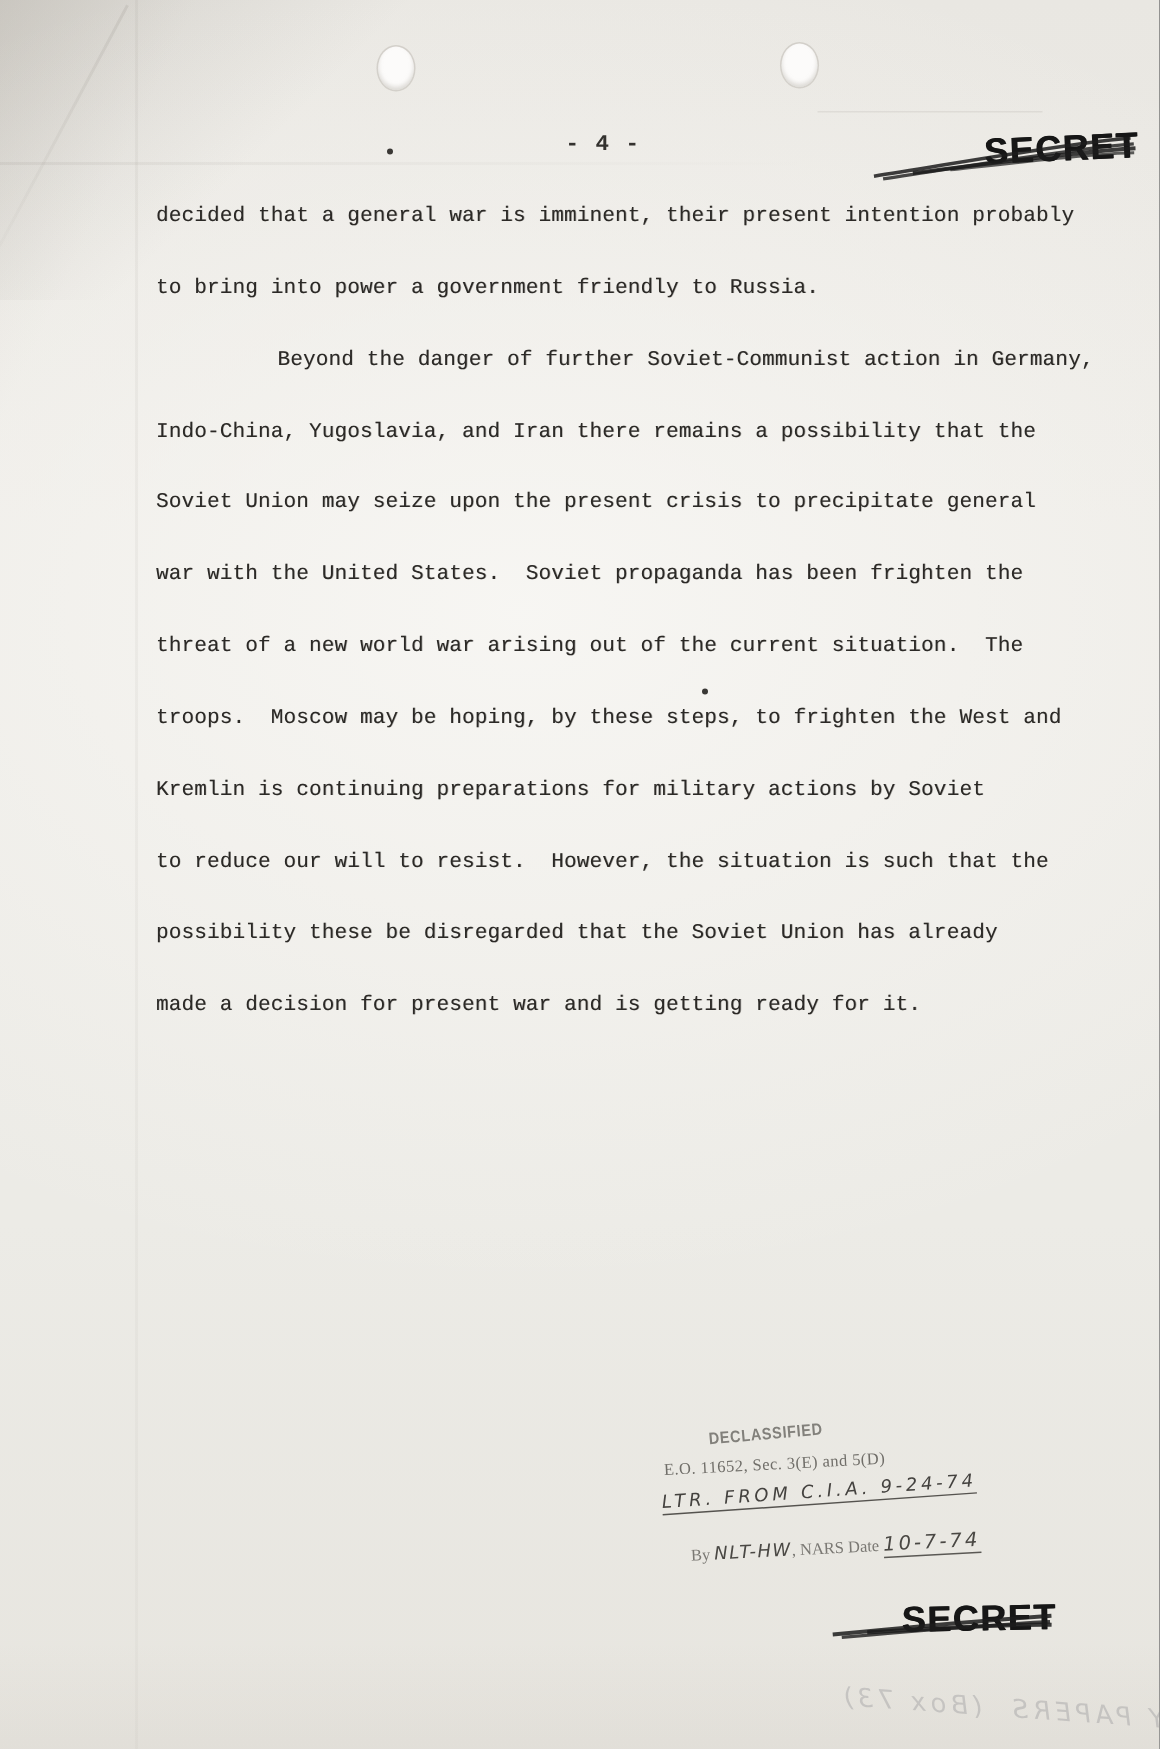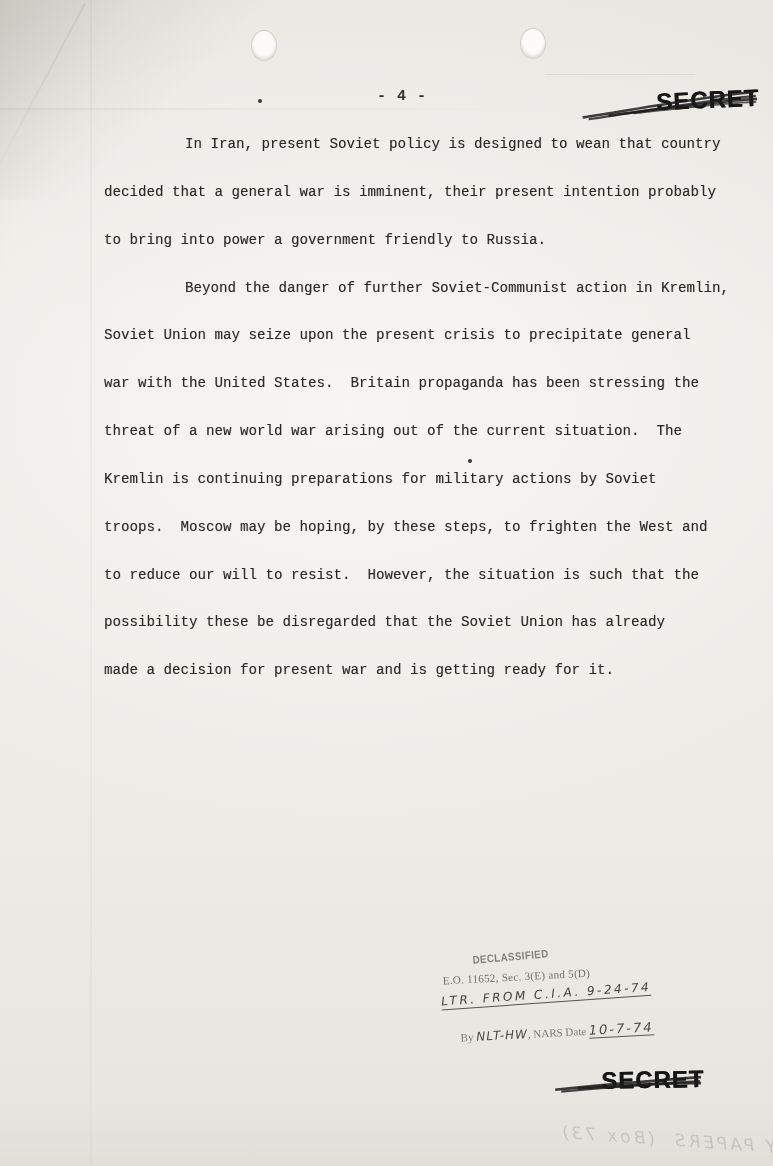--- a/index.html
+++ b/index.html
@@ -130,29 +130,29 @@
     <span>SECRET</span>
     <svg class="strike-svg" style="left:-78px; top:4px;" width="180" height="28" viewBox="0 0 180 28">
       <path d="M4,22 C50,17 130,6 176,4" stroke="#1c1c1c" stroke-width="2.4" fill="none" opacity="0.85"></path>
       <path d="M10,24 C60,19 140,9 178,8" stroke="#1c1c1c" stroke-width="2.2" fill="none" opacity="0.8"></path>
       <path d="M30,21 C80,17 150,11 179,11" stroke="#1c1c1c" stroke-width="2.6" fill="none" opacity="0.85"></path>
       <path d="M55,20 C100,17 155,13 178,14" stroke="#1c1c1c" stroke-width="2.0" fill="none" opacity="0.7"></path>
     </svg>
   </div>
 
   <div class="doc-body">
-    <div class="tline indent">In Iran, present Soviet policy is designed to wean that country</div>
     <div class="tline">decided that a general war is imminent, their present intention probably</div>
     <div class="tline">to bring into power a government friendly to Russia.</div>
-    <div class="tline indent">Beyond the danger of further Soviet-Communist action in Kremlin,</div>
+    <div class="tline indent">Beyond the danger of further Soviet-Communist action in Germany,</div>
+    <div class="tline">Indo-China, Yugoslavia, and Iran there remains a possibility that the</div>
     <div class="tline">Soviet Union may seize upon the present crisis to precipitate general</div>
-    <div class="tline">war with the United States.  Britain propaganda has been stressing the</div>
+    <div class="tline">war with the United States.  Soviet propaganda has been frighten the</div>
     <div class="tline">threat of a new world war arising out of the current situation.  The</div>
+    <div class="tline">troops.  Moscow may be hoping, by these steps, to frighten the West and</div>
     <div class="tline">Kremlin is continuing preparations for military actions by Soviet</div>
-    <div class="tline">troops.  Moscow may be hoping, by these steps, to frighten the West and</div>
     <div class="tline">to reduce our will to resist.  However, the situation is such that the</div>
     <div class="tline">possibility these be disregarded that the Soviet Union has already</div>
     <div class="tline">made a decision for present war and is getting ready for it.</div>
   </div>
 
   <div class="declass">
     <div class="title">DECLASSIFIED</div>
     <div class="authority">E.O. 11652, Sec. 3(E) and 5(D)</div>
     <div class="handline">LTR. FROM C.I.A. 9-24-74</div>
     <div class="byline">

